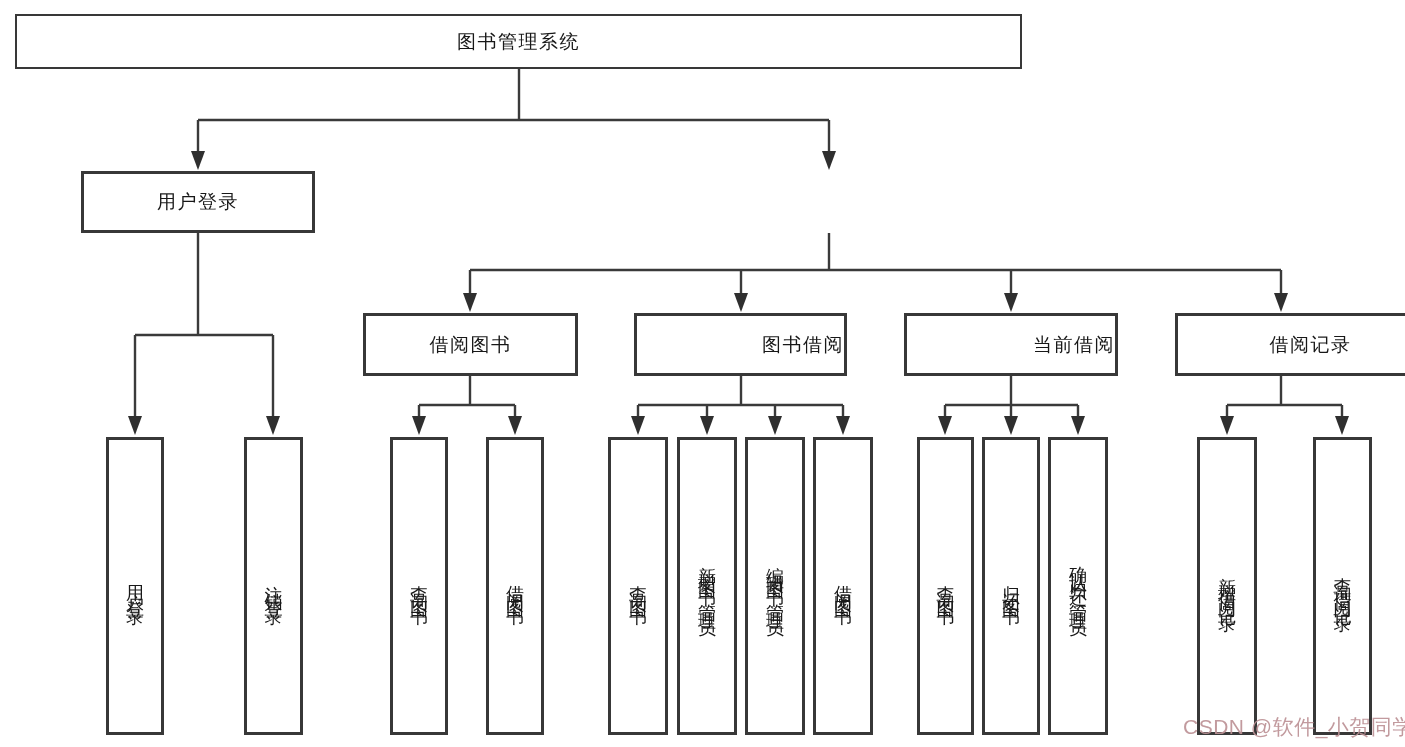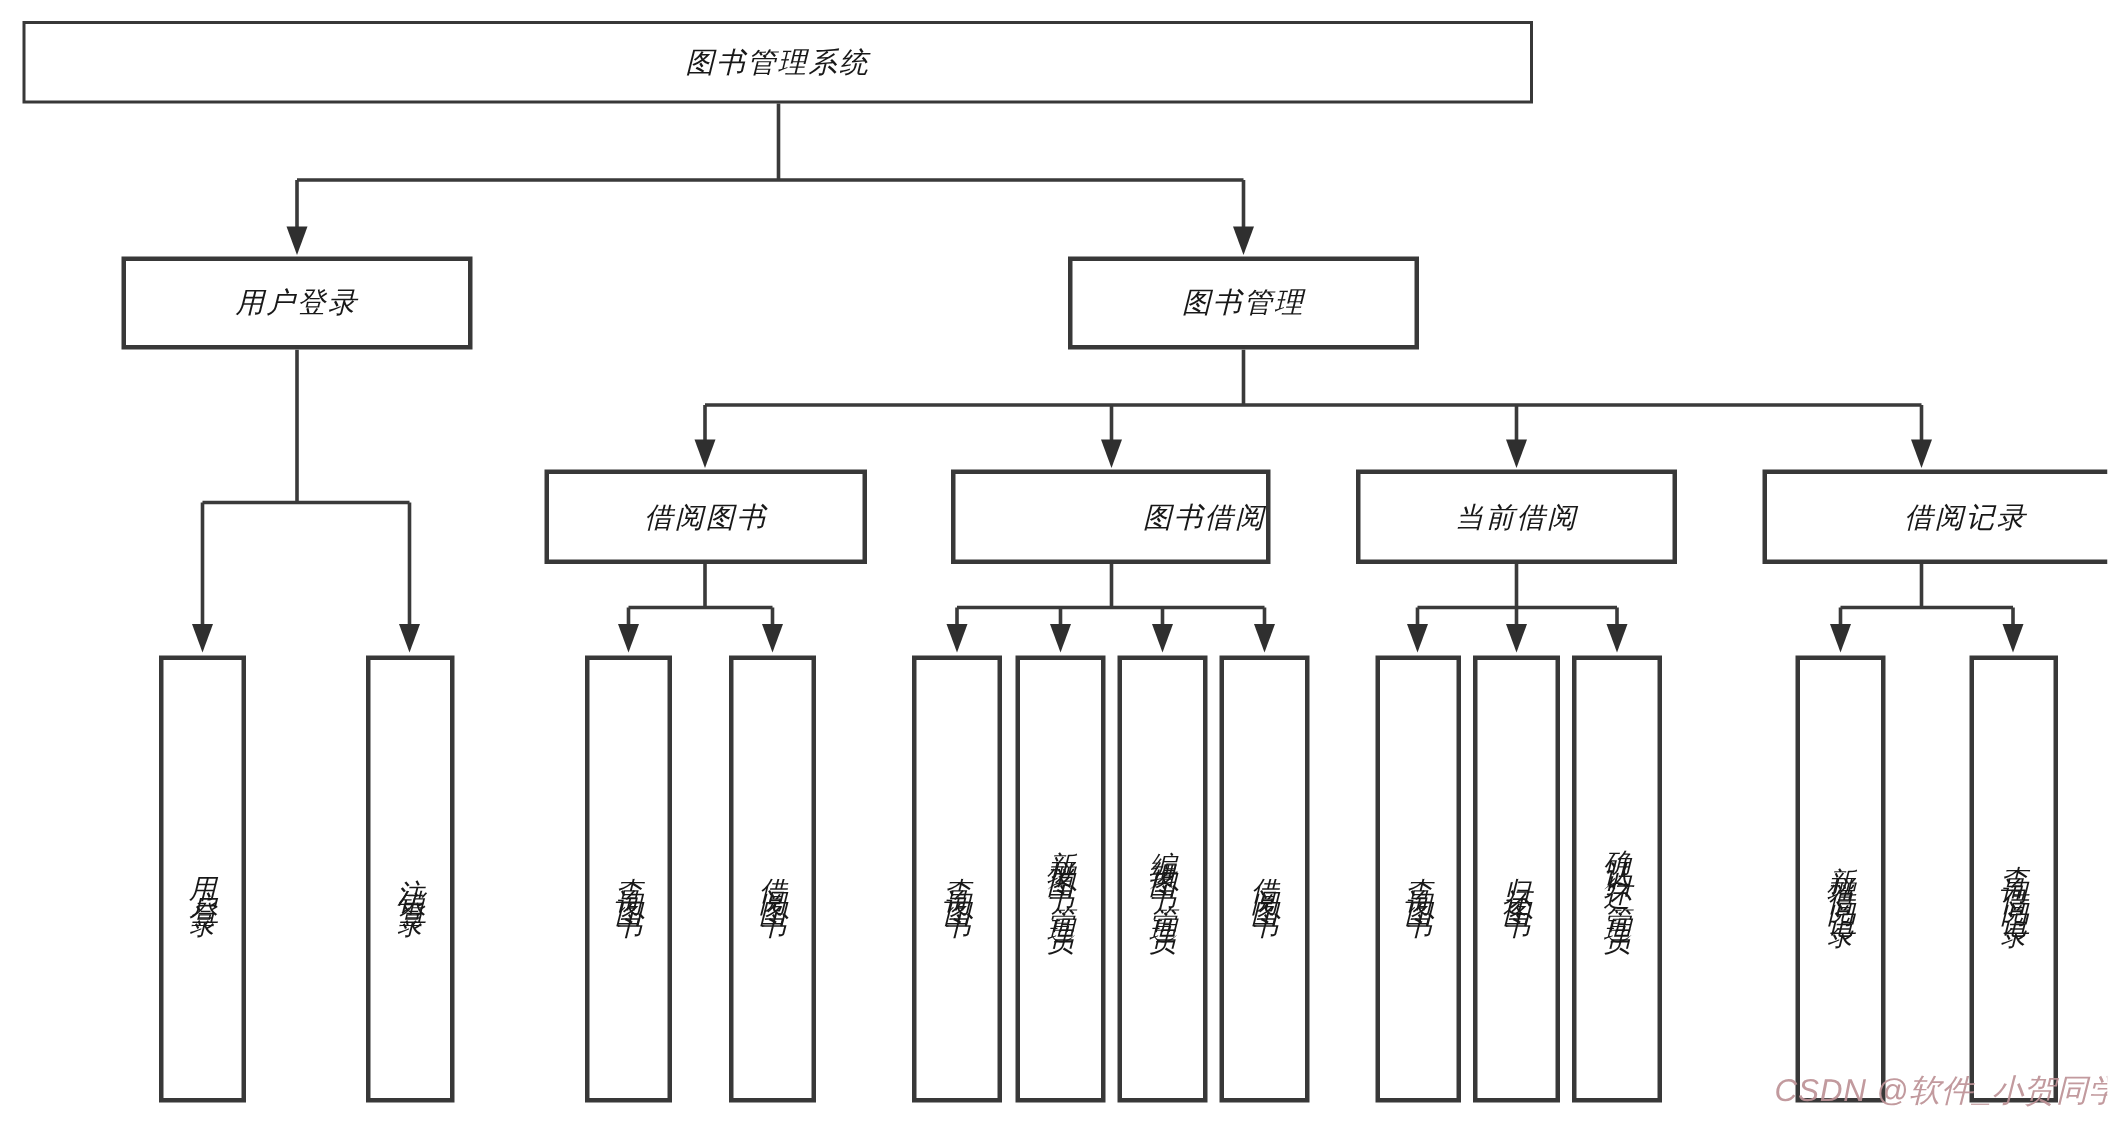--- a/index.html
+++ b/index.html
@@ -1,18 +1,18 @@
 <!DOCTYPE html>
 <html><head>
 <meta charset="utf-8">
 <style>
   html,body{margin:0;padding:0;background:#fff;}
   .canvas{
     position:relative;width:1405px;height:747px;background:#ffffff;
-    font-family:"Liberation Sans","DejaVu Sans",sans-serif;overflow:hidden;font-style:italic;
+    font-family:"Liberation Sans","DejaVu Sans",sans-serif;overflow:hidden;
   }
   .connectors{position:absolute;left:0;top:0;z-index:1;}
   .box{
     position:absolute;box-sizing:border-box;background:#ffffff;
     border:3px solid #383838;display:flex;align-items:center;justify-content:center;
     z-index:2;
   }
   .box.root{border-width:2px;}
   .htext{font-size:19px;color:#181818;letter-spacing:1.5px;white-space:nowrap;}
   .vtext{
@@ -76,31 +76,28 @@
     </g>
   </svg>
 
   <div class="box root" style="left:15px;top:14px;width:1007px;height:55px;">
     <span class="htext">图书管理系统</span>
   </div>
 
   <div class="box" style="left:81px;top:171px;width:234px;height:62px;">
     <span class="htext">用户登录</span>
   </div>
-  <div class="box" style="left:712px;top:171px;width:234px;height:62px;">
-    <span class="htext">图书管理</span>
-  </div>
 
   <div class="box" style="left:363px;top:313px;width:215px;height:63px;">
     <span class="htext">借阅图书</span>
   </div>
   <div class="box" style="left:634px;top:313px;width:213px;height:63px;justify-content:flex-end;">
     <span class="htext">图书借阅</span>
   </div>
-  <div class="box" style="left:904px;top:313px;width:214px;height:63px;">
+  <div class="box" style="left:904px;top:313px;width:214px;height:63px;justify-content:flex-end;">
     <span class="htext">当前借阅</span>
   </div>
   <div class="box" style="left:1175px;top:313px;width:243px;height:63px;padding-left:28px;">
     <span class="htext">借阅记录</span>
   </div>
 
   <div class="box" style="left:106px;top:437px;width:58px;height:298px;">
     <span class="vtext">用户登录</span>
   </div>
   <div class="box" style="left:244px;top:437px;width:59px;height:298px;">

